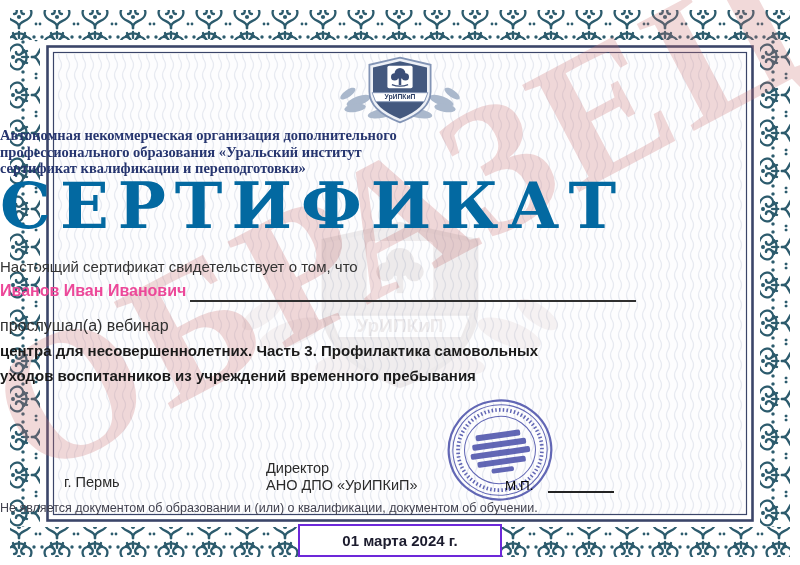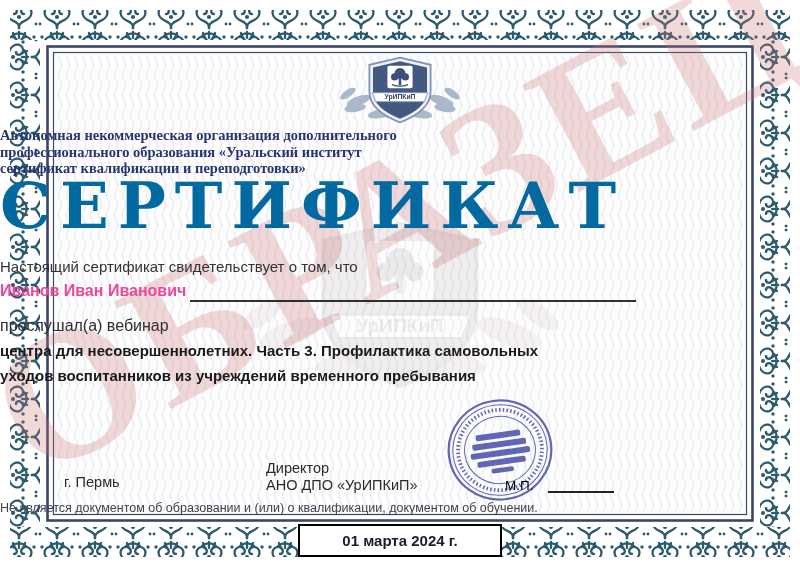--- a/index.html
+++ b/index.html
@@ -34,21 +34,21 @@
 
   .city{left:64px;top:474px;z-index:3;font-size:14.5px;color:#2b2b2b;}
   .director{left:266px;top:460px;z-index:3;font-size:14.5px;line-height:17px;color:#2b2b2b;}
   .stamp{position:absolute;left:444px;top:394px;width:112px;height:112px;z-index:3;}
   .seal-label{left:505px;top:478px;z-index:4;font-size:13.5px;color:#000000;}
   .sig-line{left:548px;top:491px;width:66px;border-top:2px solid #222;z-index:4;}
 
   .disclaimer{top:501px;z-index:3;font-size:12.5px;color:#41414e;}
 
   .date-box{position:absolute;left:298px;top:524px;width:200px;height:29px;z-index:5;
-     background:#fff;border:2px solid #000000;display:flex;align-items:center;justify-content:center;
+     background:#fff;border:2px solid #6d28d9;display:flex;align-items:center;justify-content:center;
      font-size:15px;font-weight:bold;color:#1c1c2e;}
 </style>
 </head>
 <body>
 
 <div class="page">
 
   <svg class="bg-svg" width="800" height="565">
     <defs>
       <pattern id="wv" width="8" height="20" patternUnits="userSpaceOnUse">

